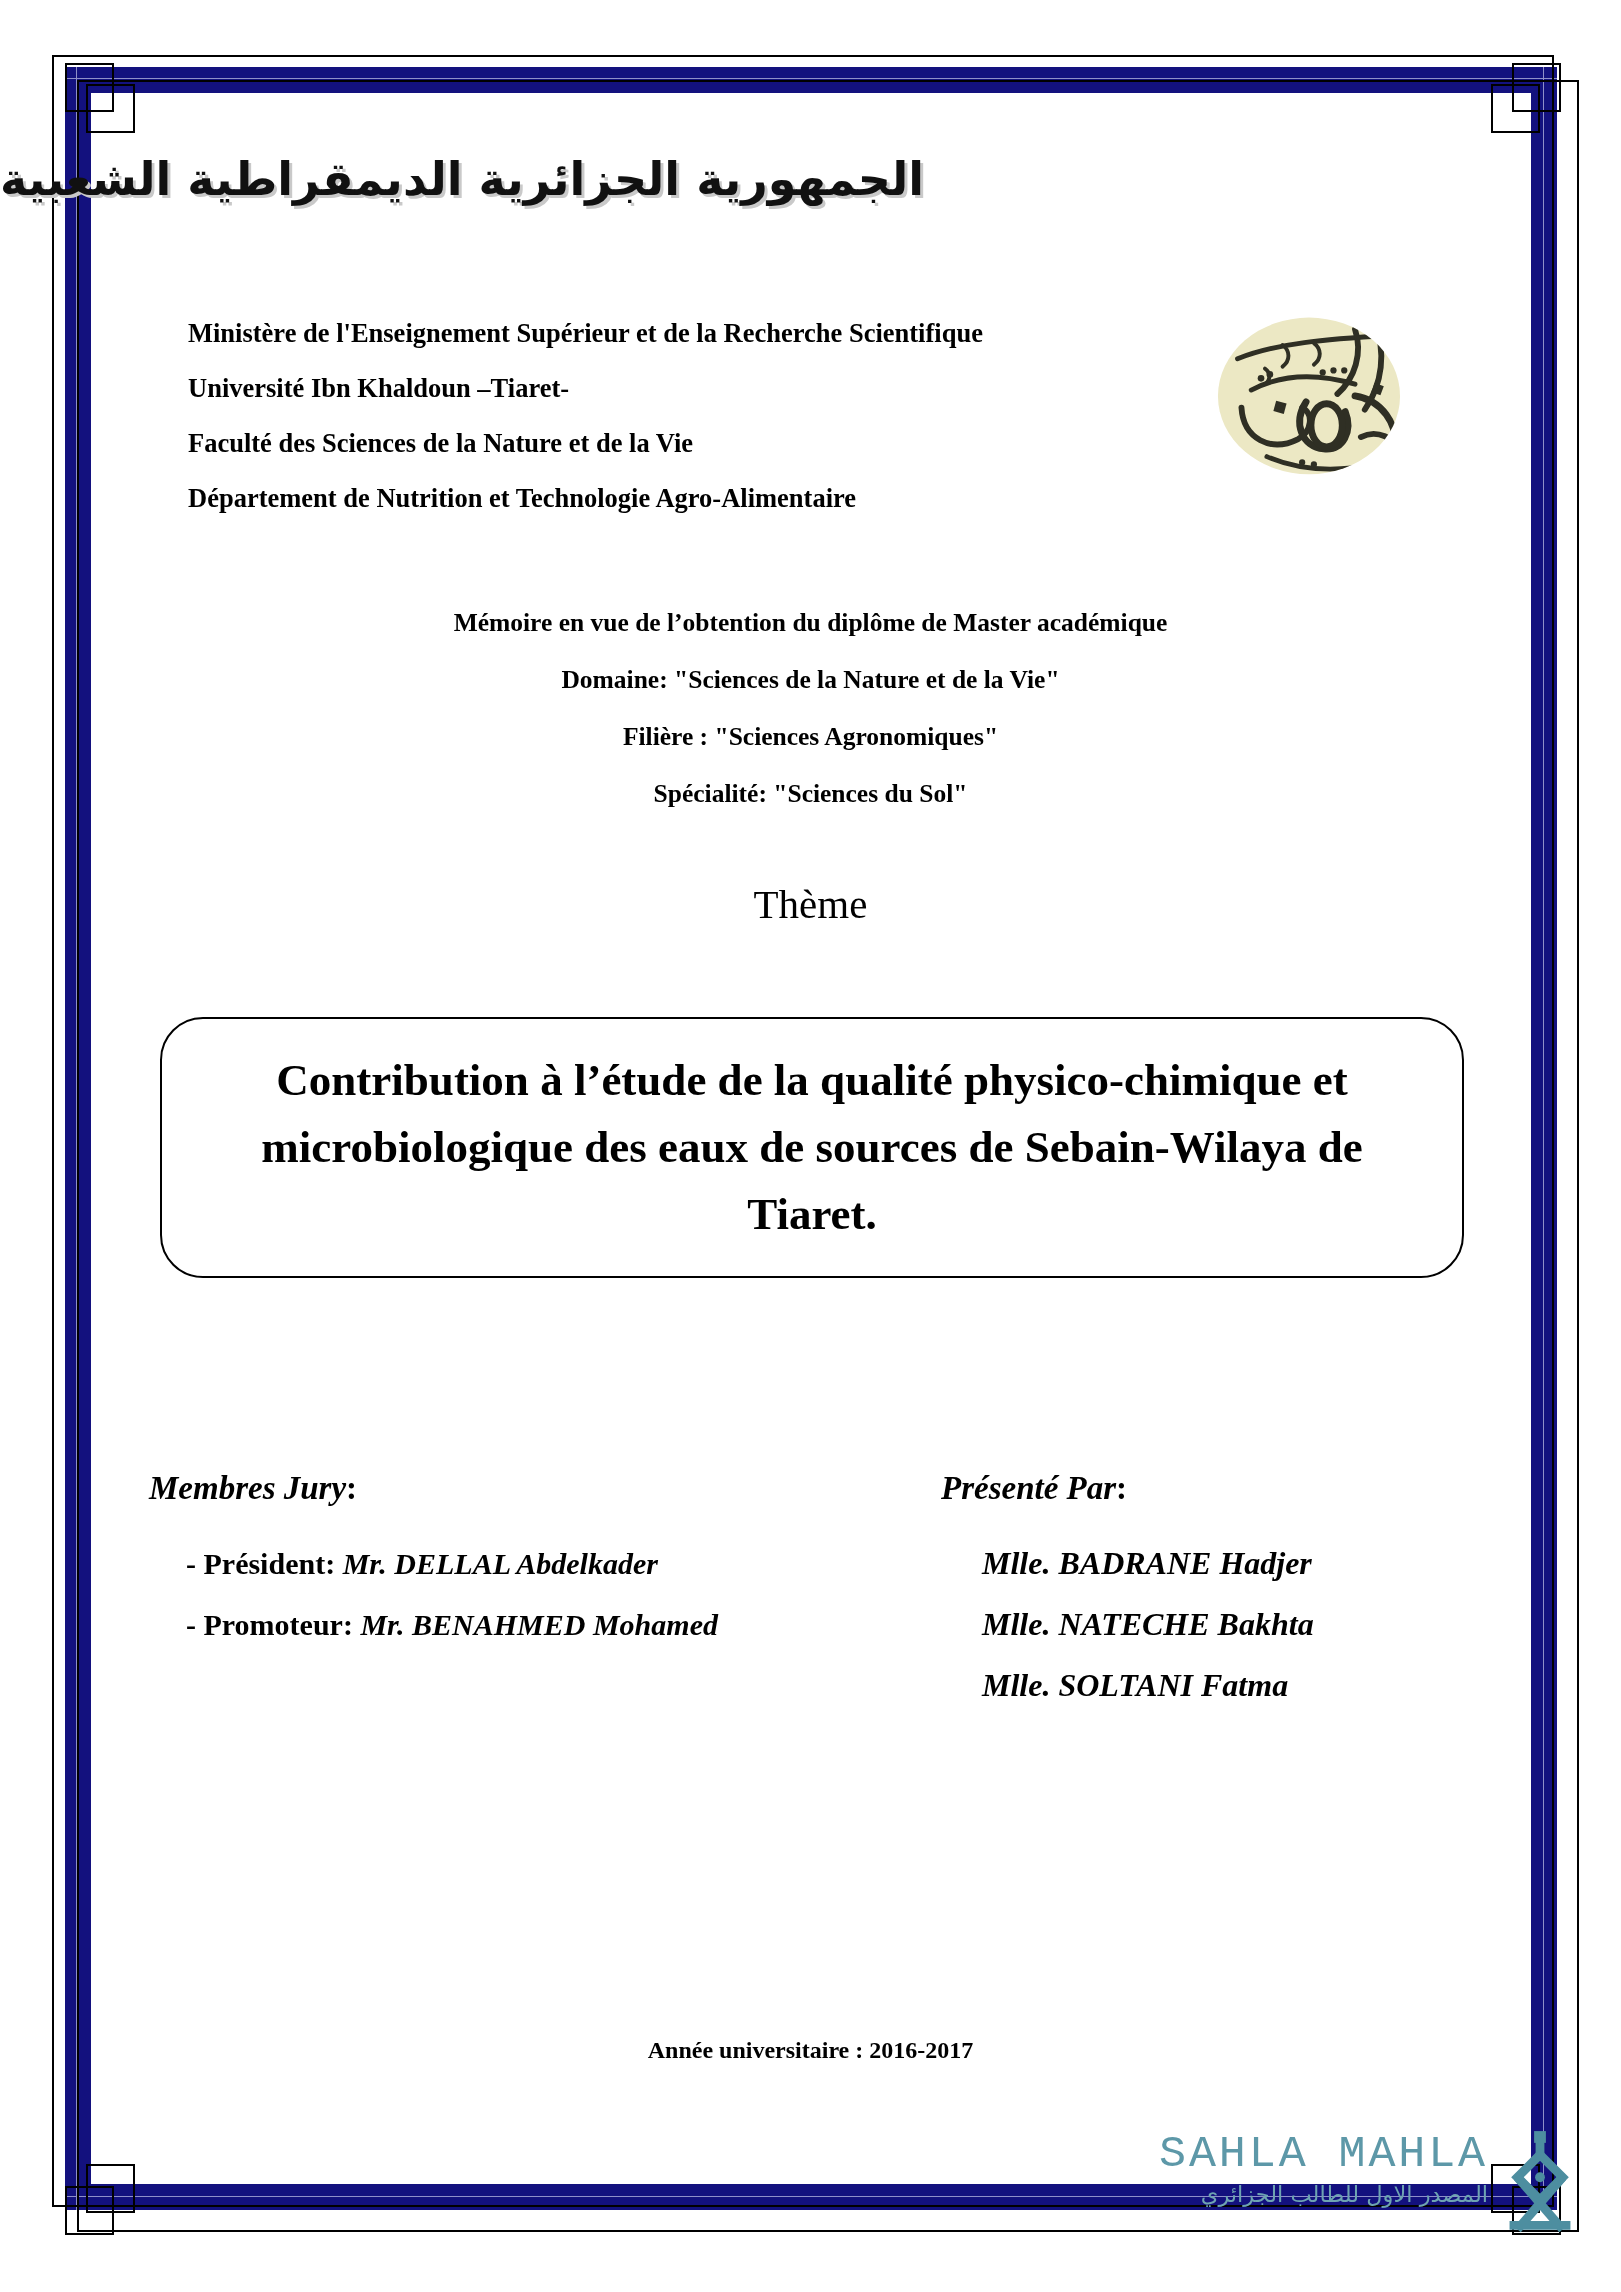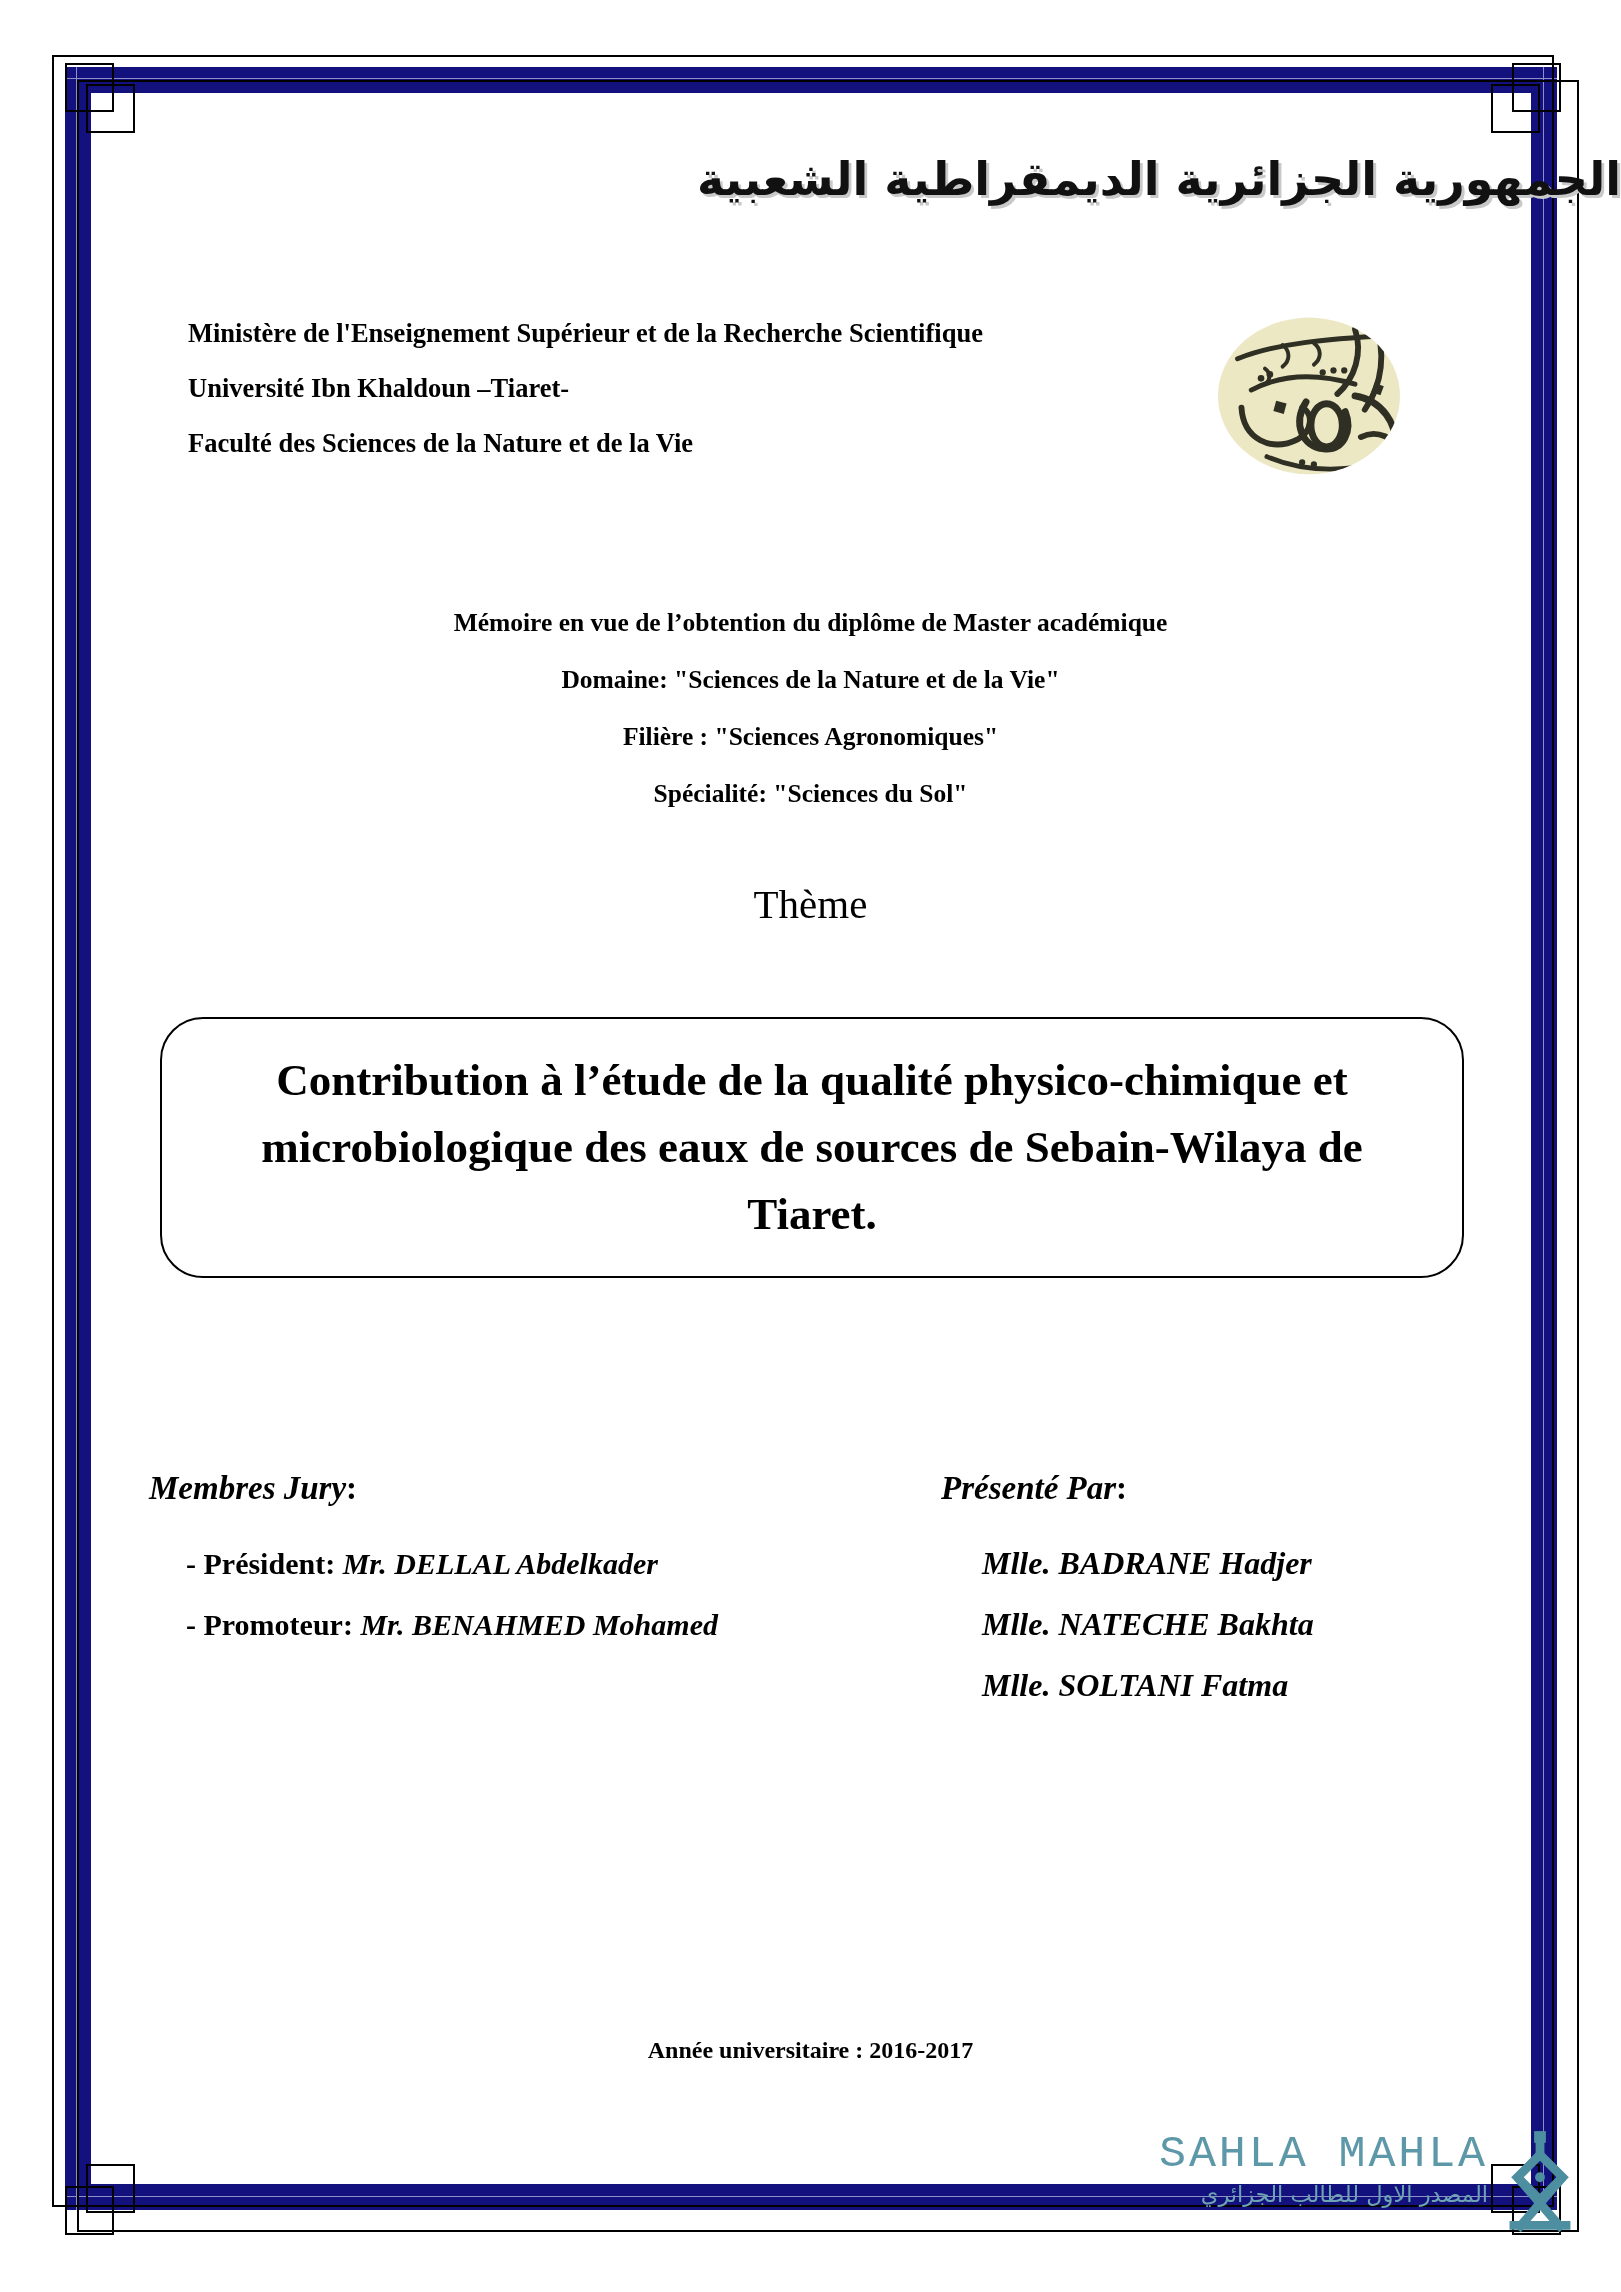--- a/index.html
+++ b/index.html
@@ -73,21 +73,21 @@
     width: 1621px;
     height: 2293px;
     z-index: 10;
   }
 
   .arabic-header {
     position: absolute;
     left: 0;
     top: 152px;
     width: 1621px;
-    text-align: right;
+    text-align: left;
     direction: rtl;
     font-family: "DejaVu Sans", sans-serif;
     font-size: 46px;
     font-weight: bold;
     letter-spacing: 1px;
     color: #111;
     text-shadow: 2.9px 2.9px 0 #c9c9c9;
   }
 
   .ministry-block {
@@ -283,20 +283,21 @@
   <div class="corner-sq cs-br-b"></div>
 
   <div class="content">
 
     <div class="arabic-header">الجمهورية الجزائرية الديمقراطية الشعبية</div>
 
     <div class="ministry-block">
       <div class="line">Ministère de l'Enseignement Supérieur et de la Recherche Scientifique</div>
       <div class="line">Université Ibn Khaldoun –Tiaret-</div>
       <div class="line">Faculté des Sciences de la Nature et de la Vie</div>
+      <div class="line">Département de Nutrition et Technologie Agro-Alimentaire</div>
     </div>
 
     <div class="univ-logo">
       <svg viewBox="0 0 206 190" width="202" height="186">
         <defs>
           <clipPath id="sealclip">
             <ellipse cx="103" cy="98" rx="93" ry="80"></ellipse>
           </clipPath>
         </defs>
         <ellipse cx="103" cy="98" rx="93" ry="80" fill="#ece8c4"></ellipse>

